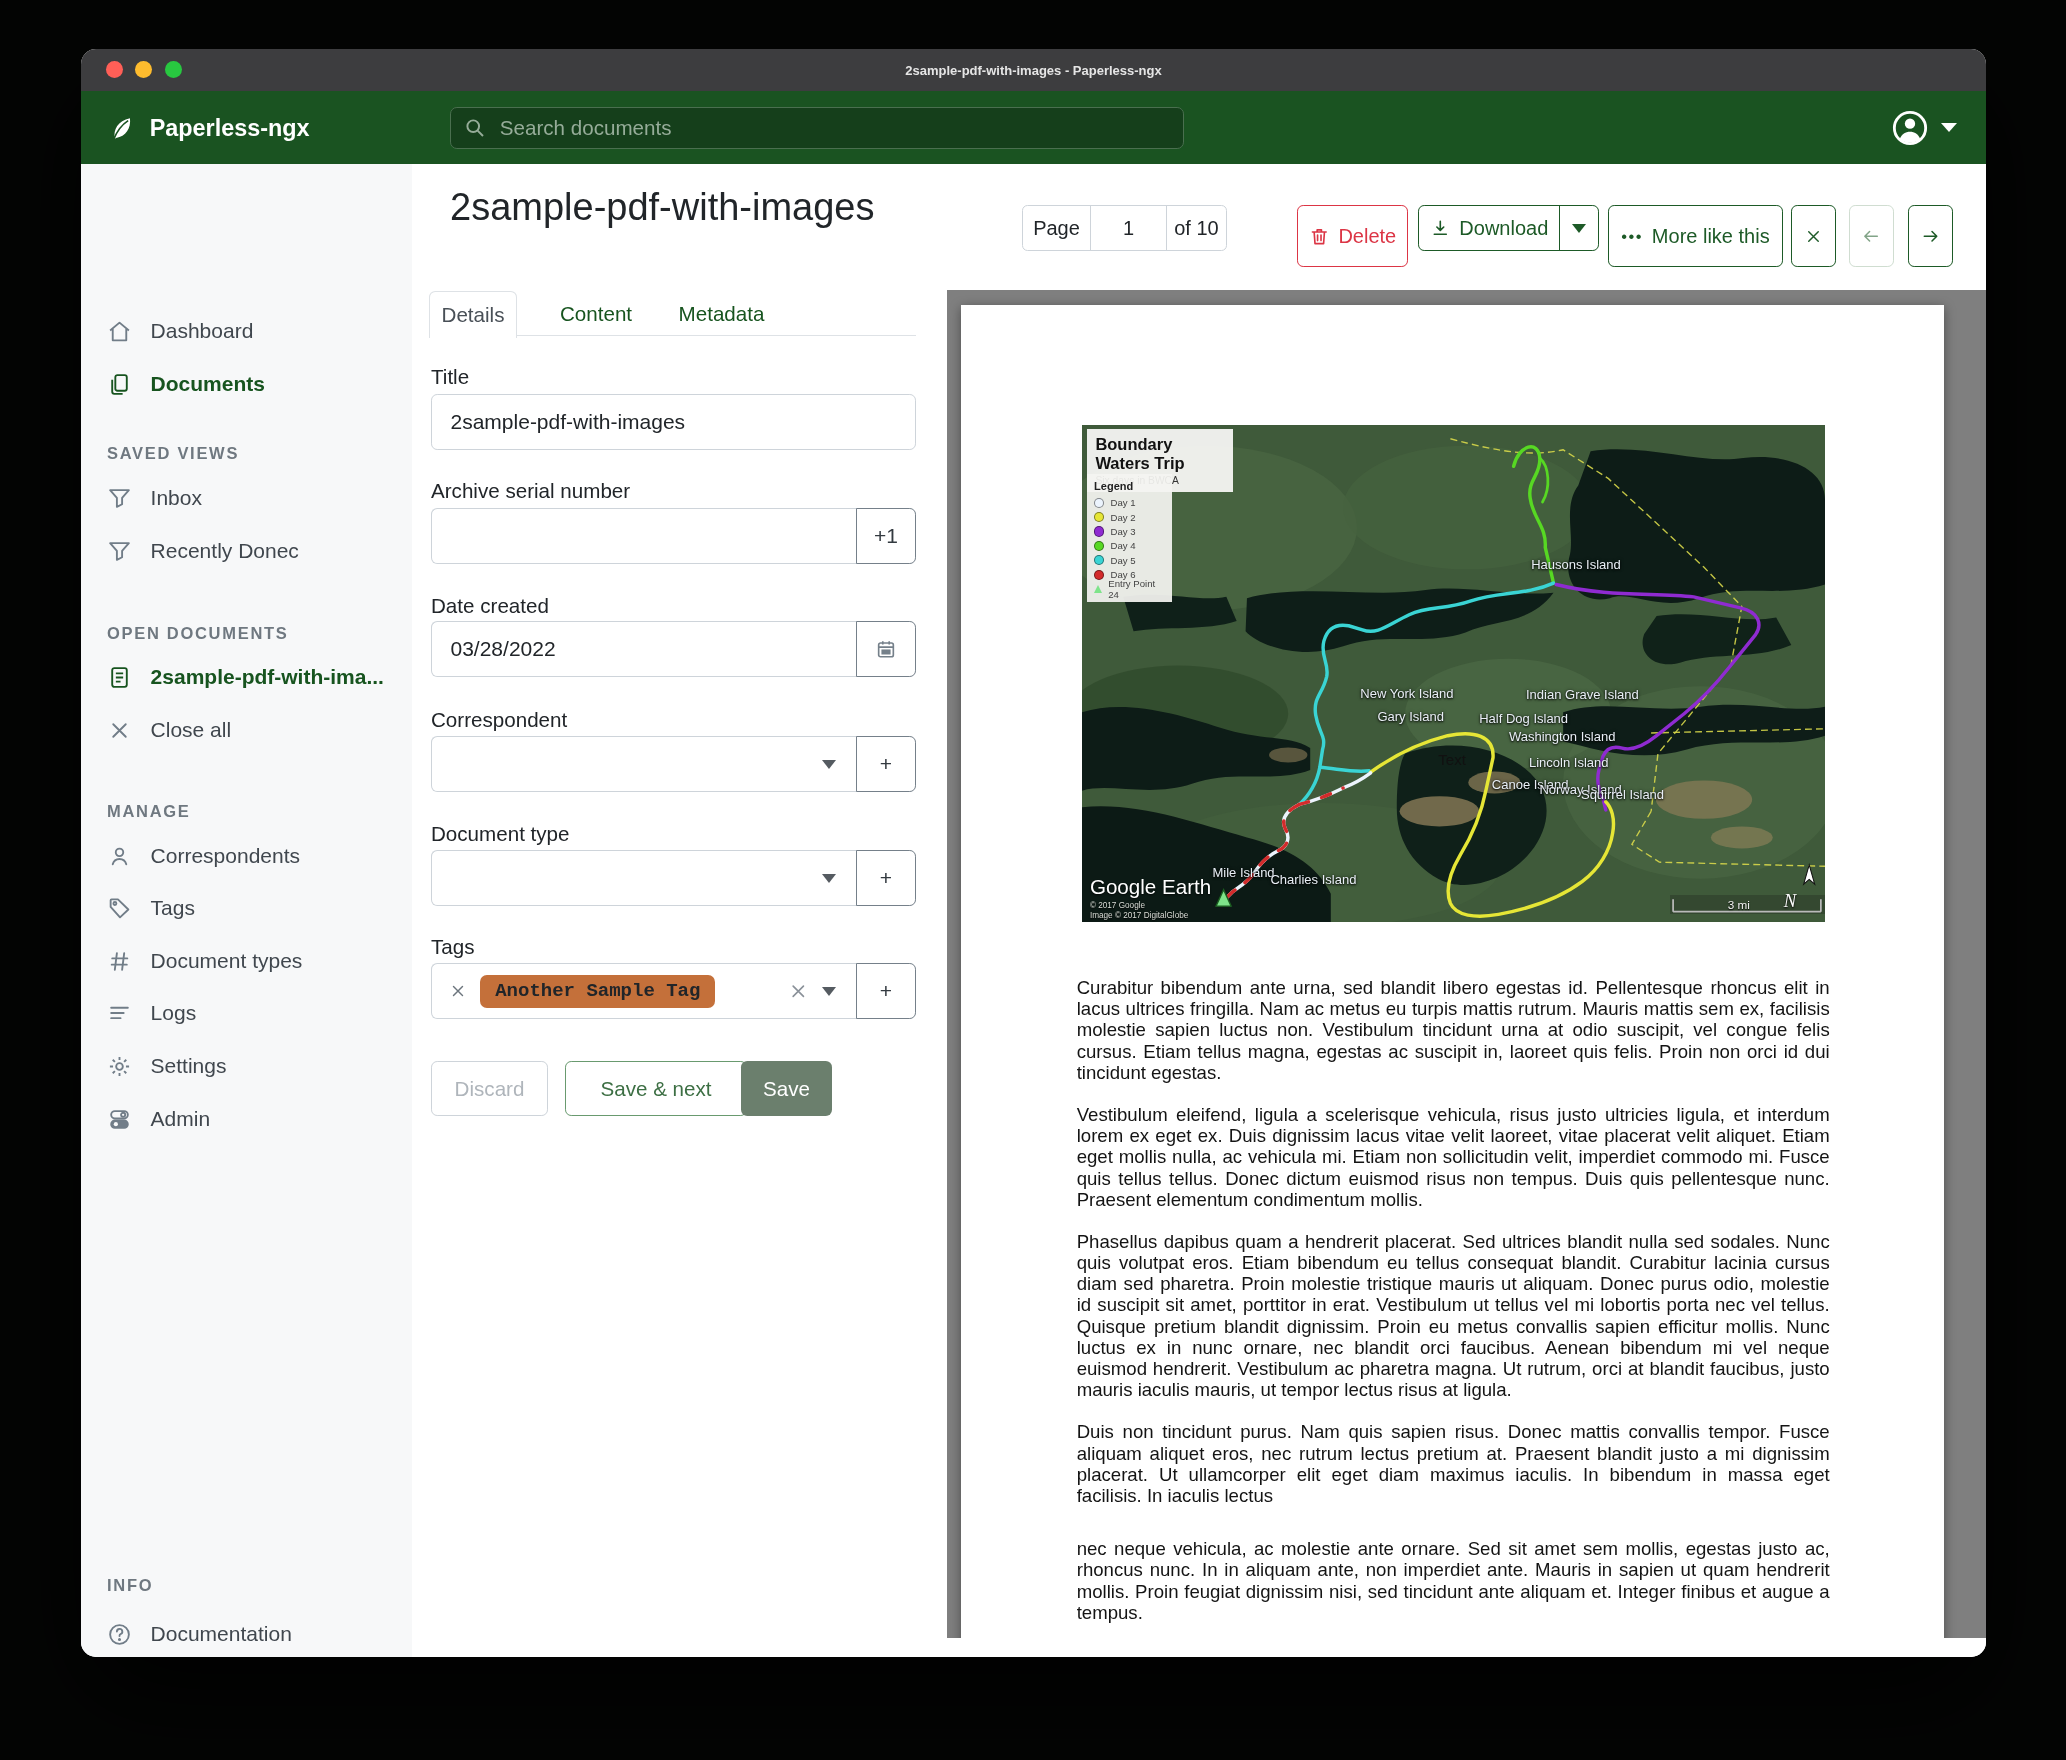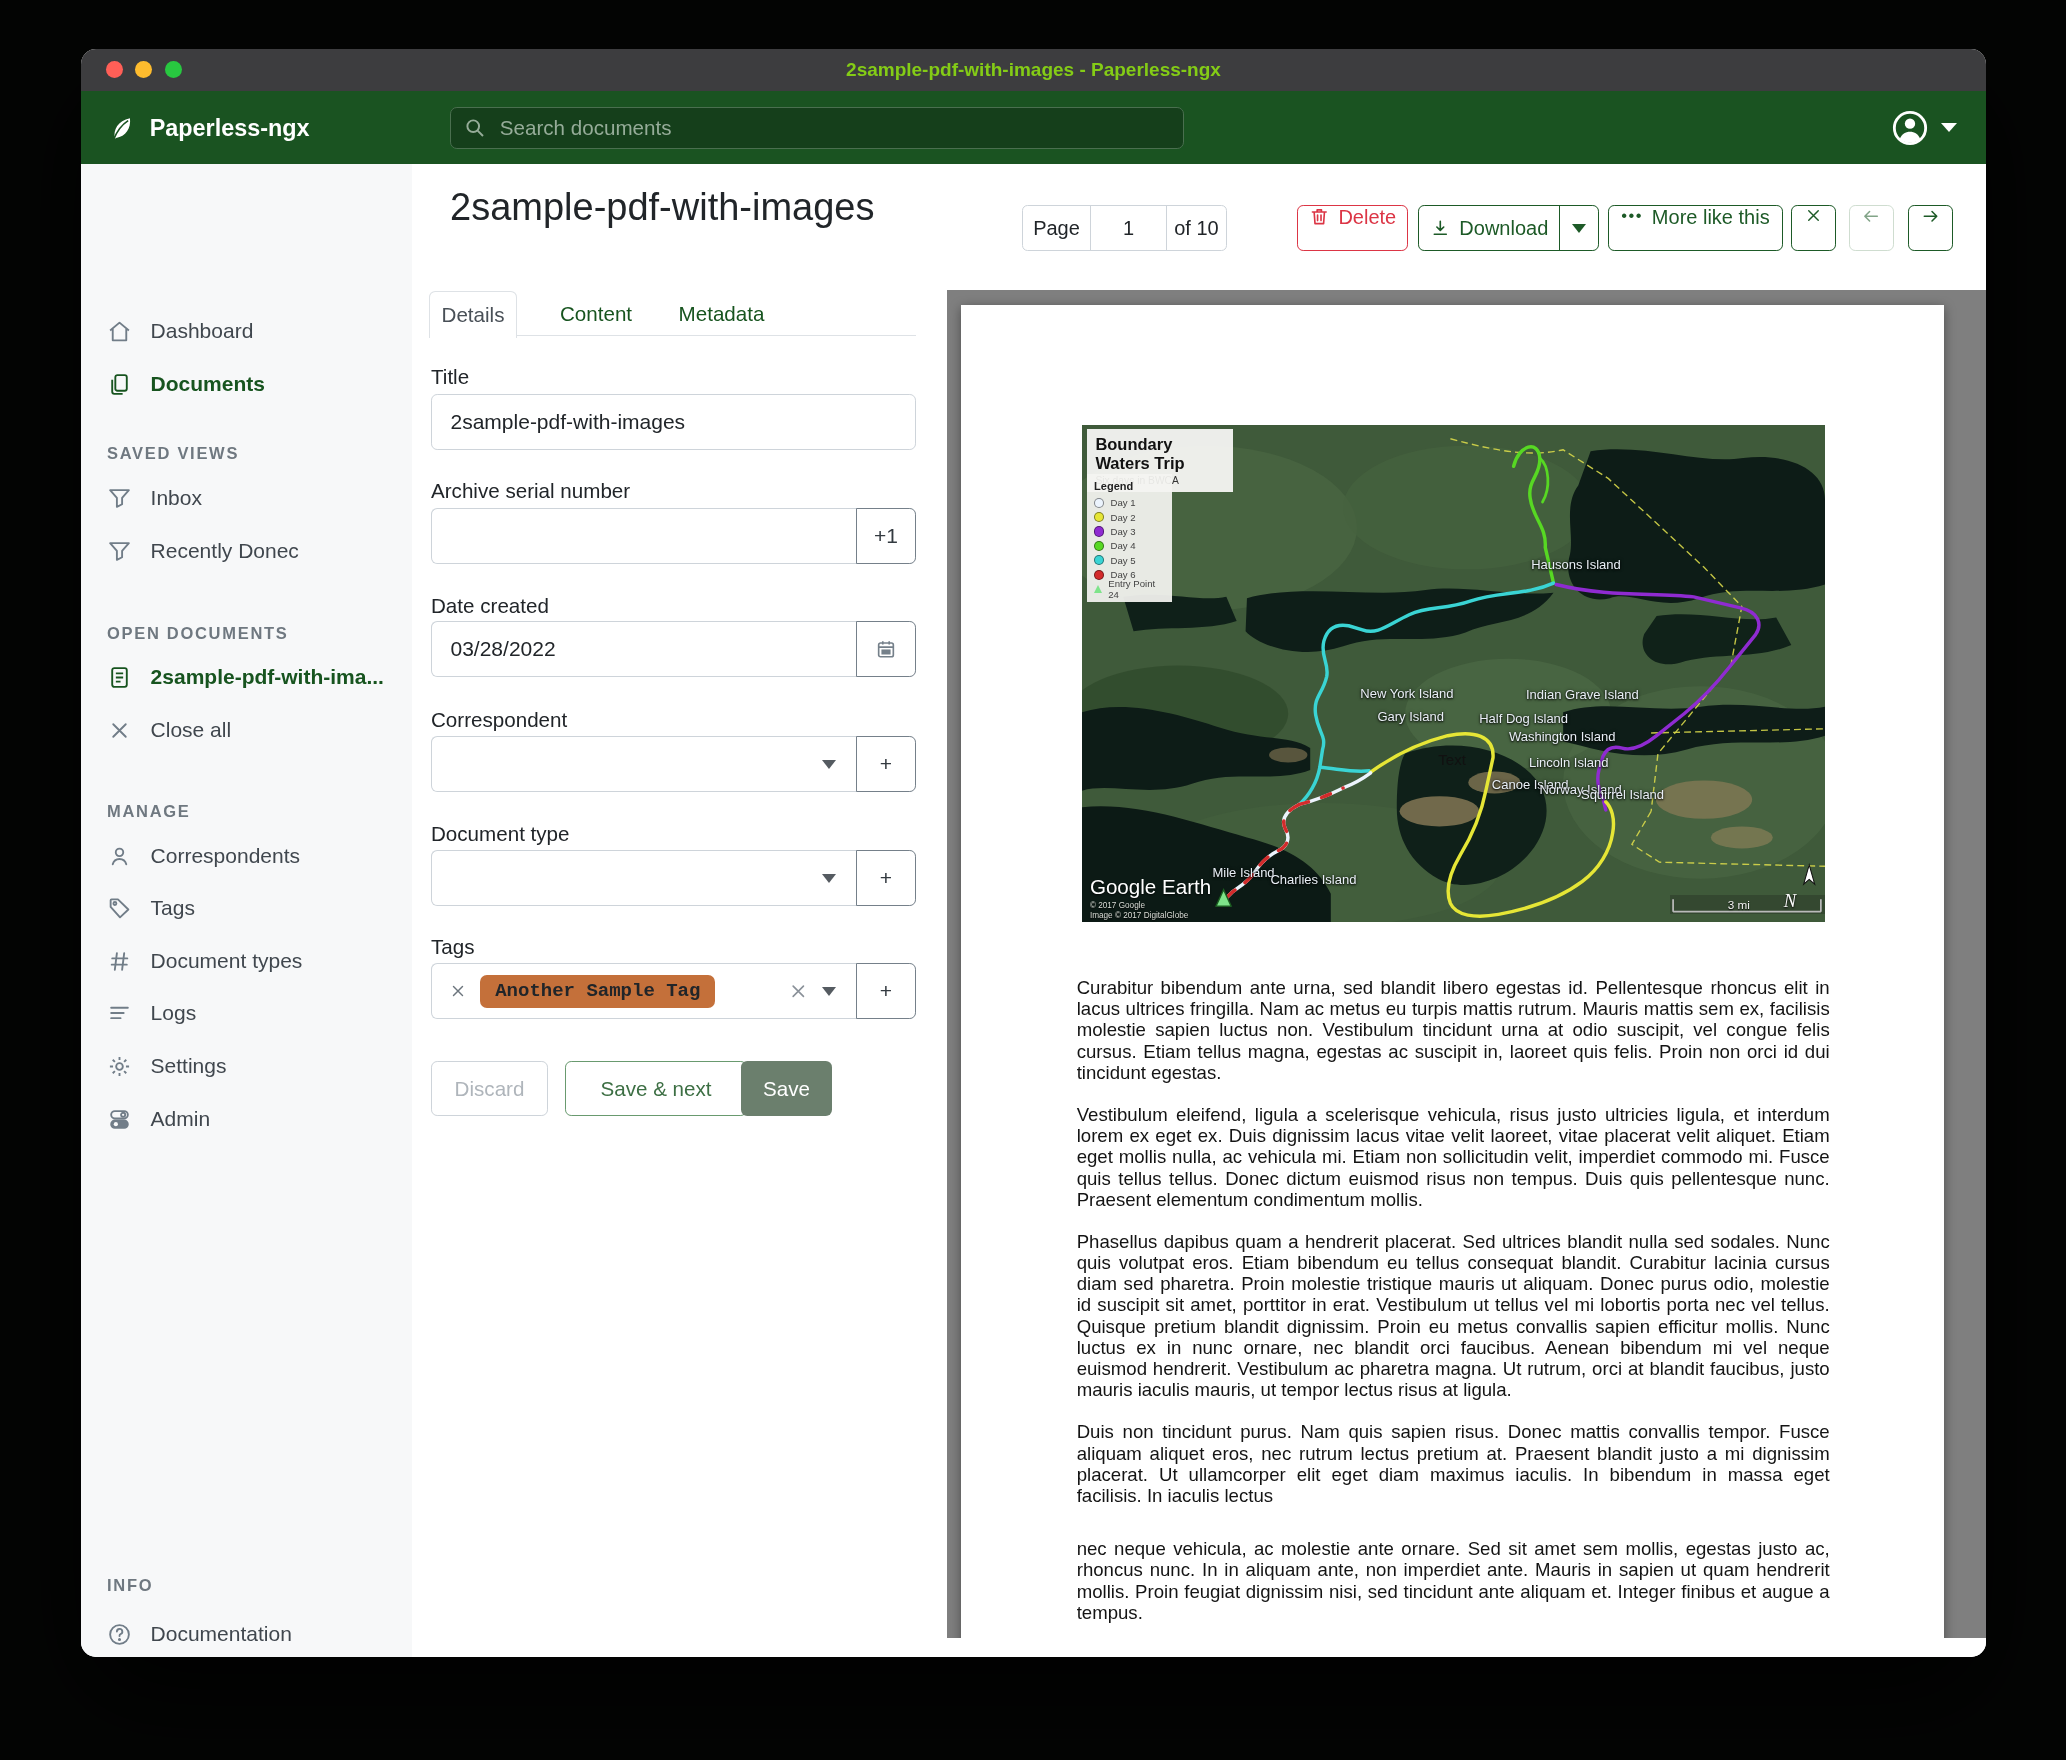--- a/index.html
+++ b/index.html
@@ -9,21 +9,21 @@
 
   
   .window{position:absolute;left:81px;top:49px;width:1905px;height:1608px;
           border-radius:15px;overflow:hidden;background:#fff;
           box-shadow:0 41px 110px rgba(0,0,0,.9)}
   .titlebar{position:absolute;left:0;top:0;right:0;height:42px;background:#3d3d3f;
             display:flex;align-items:center;justify-content:center}
   .traffic{position:absolute;left:25px;top:12.4px;display:flex;gap:12.4px}
   .traffic span{width:17px;height:17px;border-radius:50%}
   .t-red{background:#ff5f57}.t-yel{background:#febc2e}.t-grn{background:#28c840}
-  .title-text{color:#84cc16;font-size:19px;font-weight:700}
+  .title-text{color:#e5e5e5;font-size:13px;font-weight:700}
 
   
   .appheader{position:absolute;left:0;top:42px;right:0;height:74px;background:#1a5321}
   .brand{position:absolute;left:26px;top:0;height:74px;display:flex;align-items:center;gap:13.7px;
          color:#fff;font-size:23.4px;font-weight:600}
   .search{position:absolute;left:369px;top:16px;width:734px;height:42px;background:#153f1b;
           border:1.4px solid #4a6f4f;border-radius:6.9px;box-sizing:border-box;
           display:flex;align-items:center;padding:0 12.4px;gap:11px}
   .search input{flex:1;background:transparent;border:none;outline:none;
                 font-size:20.6px;color:#d7e4d9;font-family:inherit}
@@ -39,22 +39,22 @@
              gap:18.6px;padding-left:26px;box-sizing:border-box;color:#40474e;font-size:21px;cursor:pointer}
   .side-item .ic{width:25px;height:25px;flex:none;color:#717d88}
   .side-item.active{color:#17541f;font-weight:700}
   .side-item.active .ic{color:#17541f}
   .side-head{position:absolute;left:26px;color:#6f7880;font-size:16.5px;font-weight:700;letter-spacing:1.7px}
 
   
   .main{position:absolute;left:331px;top:115px;right:0;bottom:0;background:#fff}
   .doc-title{position:absolute;left:38px;top:22px;font-size:38px;font-weight:500;color:#212529}
 
-  .btn{position:absolute;top:41px;height:46px;box-sizing:border-box;border-radius:6.2px;background:#fff;
-       display:flex;justify-content:center;font-size:20px;gap:9px;cursor:pointer}
+  .btn{position:absolute;top:41px;height:62px;box-sizing:border-box;border-radius:6.2px;background:#fff;
+       display:flex;align-items:center;justify-content:center;font-size:20px;gap:9px;cursor:pointer}
   .btn-red{border:1.4px solid #dc3545;color:#dc3545}
   .btn-green{border:1.4px solid #1d5a27;color:#1d5a27}
   .btn-pale{border:1.4px solid #a9c2ab;color:#1d5a27;opacity:.55}
 
   .pagegroup{position:absolute;left:610px;top:41px;width:205px;height:46px;box-sizing:border-box;
              border:1.4px solid #ced4da;border-radius:5.5px;display:flex;background:#fff;
              font-size:20px;color:#212529;overflow:hidden}
   .pg-cell{display:flex;align-items:center;justify-content:center;height:100%;box-sizing:border-box}
   .pagegroup input{width:71px;border:none;outline:none;border-left:1.4px solid #ced4da;
                    border-right:1.4px solid #ced4da;font:inherit;color:#212529;text-align:center}

